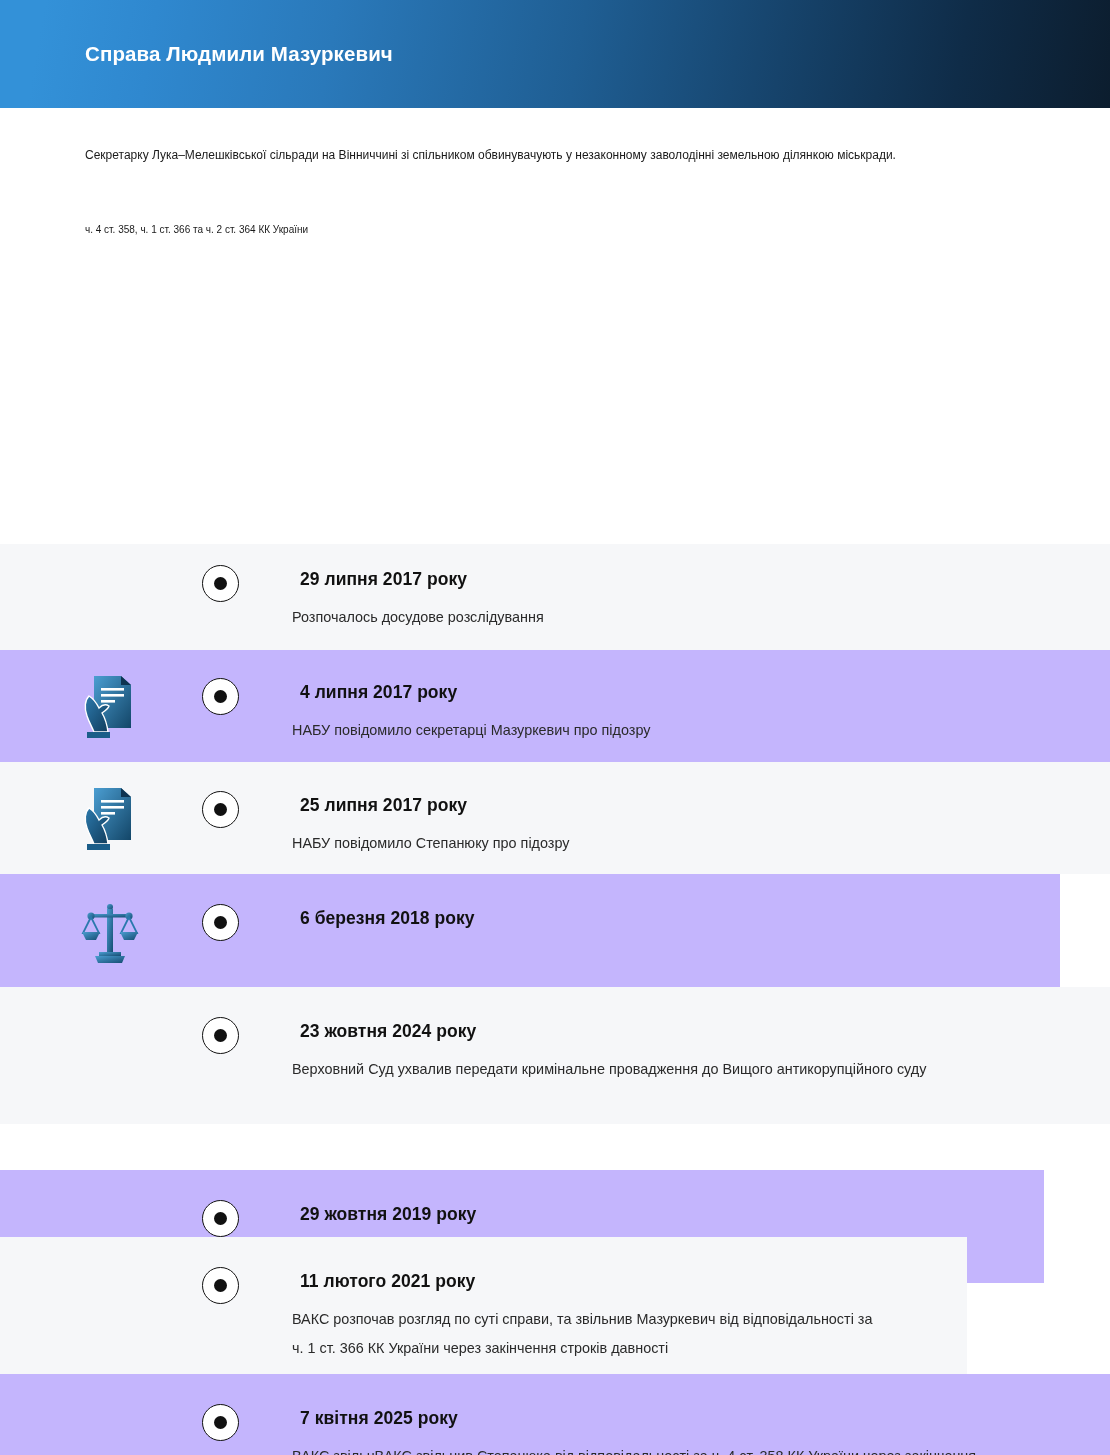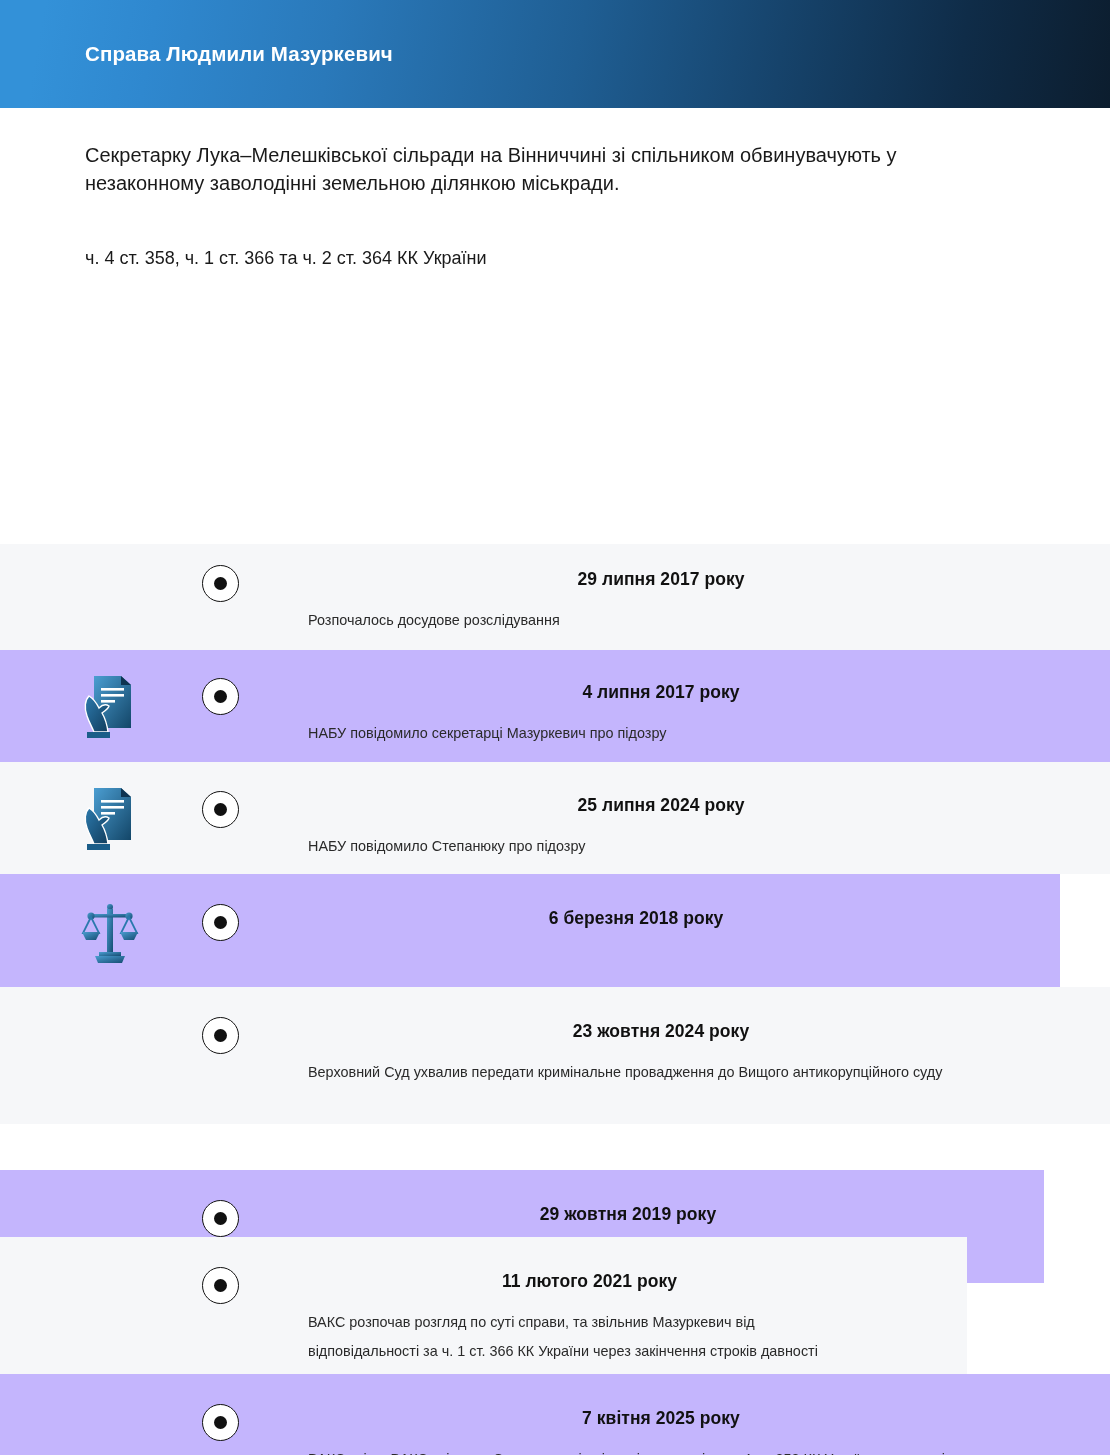--- a/index.html
+++ b/index.html
@@ -32,28 +32,28 @@
   }
 
   
   .intro {
     background: #ffffff;
     padding: 33px 85px 0 85px;
     box-sizing: border-box;
     height: 164px;
   }
   .intro-desc {
-    font-size: 20px;
+    font-size: 12px;
     line-height: 28px;
     color: #1a1a1a;
     max-width: 930px;
     margin: 0;
   }
   .intro-article {
-    font-size: 18px;
+    font-size: 10px;
     line-height: 24px;
     color: #1a1a1a;
     margin: 0;
     padding-top: 49px;
   }
 
   
   .timeline {
     position: relative;
   }
@@ -114,27 +114,26 @@
     position: absolute;
     left: 292px;
     right: 88px;
   }
   .row-date {
     font-size: 17.5px;
     font-weight: bold;
     color: #111111;
     margin: 0 0 13px 8px;
     letter-spacing: 0.05px;
-    text-align: center;
   }
   .row-text {
     font-size: 14.4px;
     line-height: 29px;
     color: #2a2a2a;
-    margin: 16px;
+    margin: 0;
   }
 
   
   .footer {
     position: absolute;
     left: 0;
     top: 1385px;
     width: 1110px;
     height: 70px;
     background: linear-gradient(100deg, #3391d8 0%, #3391d8 4%, #2f88cf 14%, #2a79ba 30%, #1f5e93 52%, #16436b 70%, #0f2c48 86%, #0c1d2e 100%);
@@ -237,21 +236,21 @@
             <path d="M40 6 L50 15 H40 Z" fill="#0e3350"></path>
             <rect x="20" y="18" width="23" height="2.6" fill="#ffffff"></rect>
             <rect x="20" y="24" width="23" height="2.6" fill="#ffffff"></rect>
             <rect x="20" y="30" width="14" height="2.6" fill="#ffffff"></rect>
             <path d="M8 26 C4 30, 3 38, 6 46 C8 52, 11 57, 13 62 L27 62 C26 54, 24 48, 21 43 C24 41, 27 39, 28 36 C25 34, 21 35, 18 38 C16 34, 13 29, 8 26 Z" fill="url(#ghand)" stroke="#ffffff" stroke-width="1.4"></path>
             <rect x="6" y="62" width="23" height="6" fill="#1a5d89"></rect>
           </svg>
         </div>
         <div class="marker" style="top: 29px;"></div>
         <div class="row-body" style="top: 33px;">
-          <div class="row-date">25 липня 2024 року</div>
+          <div class="row-date">25 липня 2017 року</div>
           <div class="row-text">НАБУ повідомило Степанюку про підозру</div>
         </div>
       </div>
       <div class="row plain" style="position: absolute; left: 0px; top: 602px; width: 1060px; height: 113px;">
         <div class="row-icon">
           <svg viewBox="0 0 58 72">
             <defs>
               <linearGradient id="gsc" x1="0" y1="0" x2="1" y2="1">
                 <stop offset="0%" stop-color="#4b9ed2"></stop>
                 <stop offset="100%" stop-color="#144b70"></stop>

